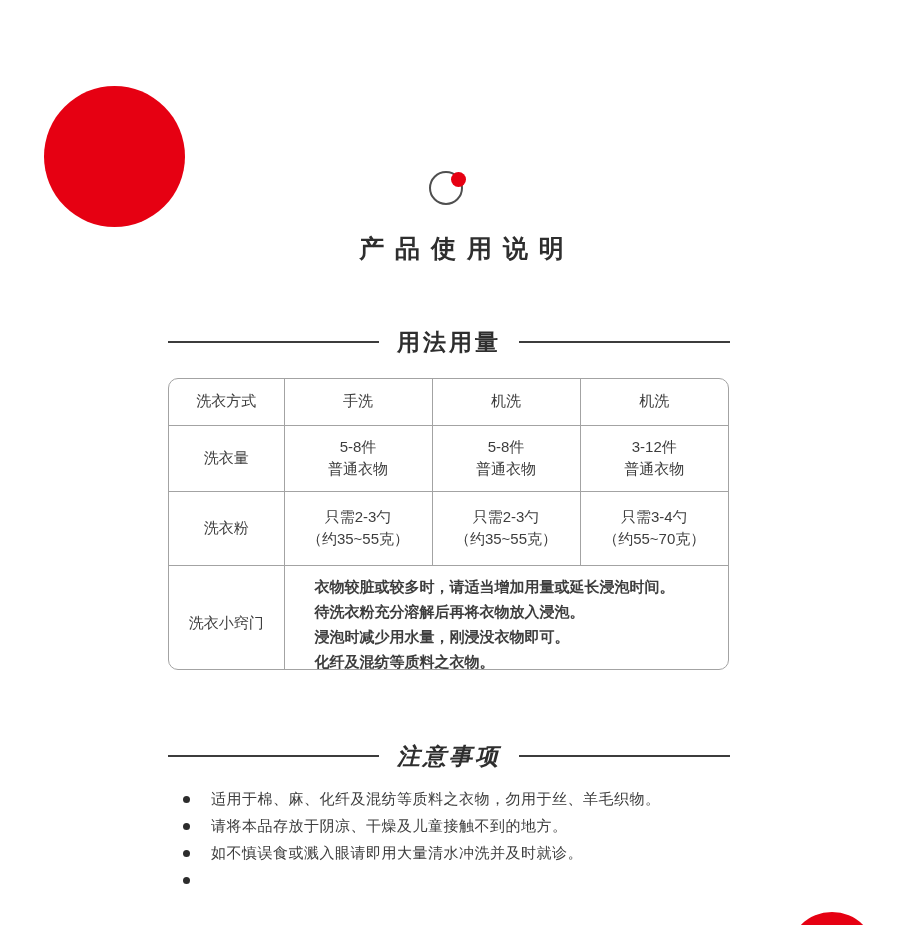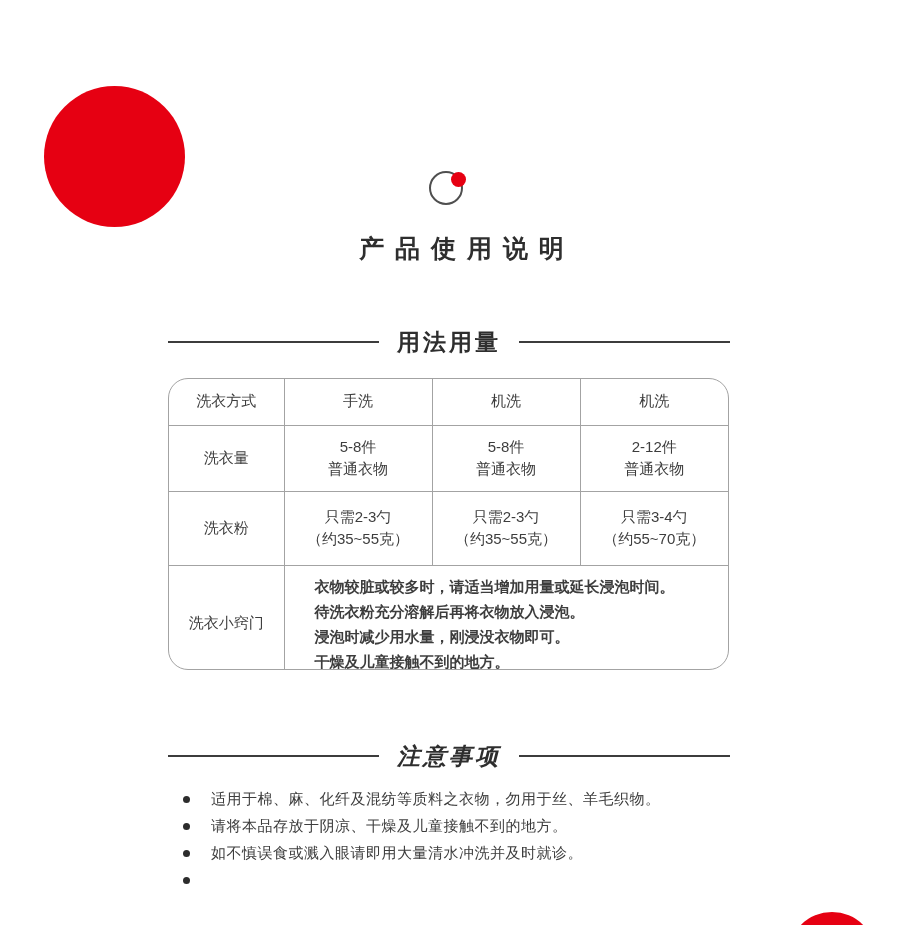--- a/index.html
+++ b/index.html
@@ -27,21 +27,21 @@
 
   .section-heading { position: absolute; left: 168px; width: 562px; height: 30px; display: flex; align-items: center; gap: 18px; text-align: right; }
   .section-heading .rule { flex: 1 1 auto; height: 2px; background: #3c3c3c; }
   .section-heading .heading-text { font-size: 23px; font-weight: bold; letter-spacing: 3px; color: var(--ink); white-space: nowrap; }
   .heading-usage  { top: 327px; }
   .heading-notice { top: 741px; font-style: italic; }
 
   
   .table-wrap {
     position: absolute; left: 168px; top: 378px; width: 561px; height: 292px;
-    border: 1px solid var(--grid); border-radius: 20px; overflow: hidden; background: #fff;
+    border: 1px solid var(--grid); border-radius: 10px; overflow: hidden; background: #fff;
   }
   .table-wrap table { width: 100%; height: 100%; border-collapse: collapse; table-layout: fixed; }
   .table-wrap td {
     border-right: 1px solid var(--grid); border-bottom: 1px solid var(--grid);
     text-align: center; vertical-align: middle; font-size: 15px; color: var(--text); padding: 0;
   }
   .table-wrap td:last-child { border-right: none; }
   .table-wrap tr:last-child td { border-bottom: none; }
   tr.row-method { height: 46px; }
   tr.row-load   { height: 66px; }
@@ -95,21 +95,21 @@
         <td>洗衣量</td>
         <td>
           <div class="cell-line">5-8件</div>
           <div class="cell-line">普通衣物</div>
         </td>
         <td>
           <div class="cell-line">5-8件</div>
           <div class="cell-line">普通衣物</div>
         </td>
         <td>
-          <div class="cell-line">2-12件</div>
+          <div class="cell-line">3-12件</div>
           <div class="cell-line">普通衣物</div>
         </td>
       </tr>
       <tr class="row-powder">
         <td>洗衣粉</td>
         <td>
           <div class="cell-line">只需2-3勺</div>
           <div class="cell-line">（约35~55克）</div>
         </td>
         <td>
@@ -120,21 +120,21 @@
           <div class="cell-line">只需3-4勺</div>
           <div class="cell-line">（约55~70克）</div>
         </td>
       </tr>
       <tr class="row-tips">
         <td>洗衣小窍门</td>
         <td class="tips-cell" colspan="3">
           <div class="tip-line">衣物较脏或较多时，请适当增加用量或延长浸泡时间。</div>
           <div class="tip-line">待洗衣粉充分溶解后再将衣物放入浸泡。</div>
           <div class="tip-line">浸泡时减少用水量，刚浸没衣物即可。</div>
-          <div class="tip-line">干燥及儿童接触不到的地方。</div>
+          <div class="tip-line">化纤及混纺等质料之衣物。</div>
         </td>
       </tr>
     </tbody>
       </table>
   </div>
 
   <div class="section-heading heading-notice">
     <span class="rule"></span>
     <span class="heading-text">注意事项</span>
     <span class="rule"></span>

